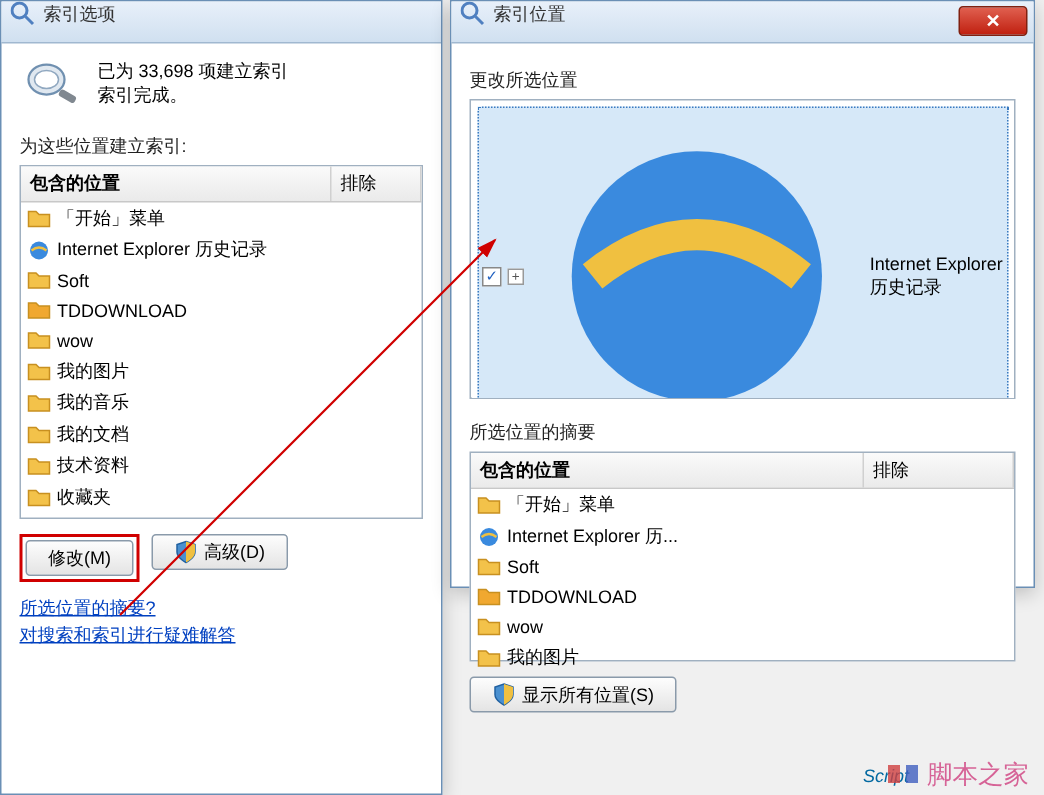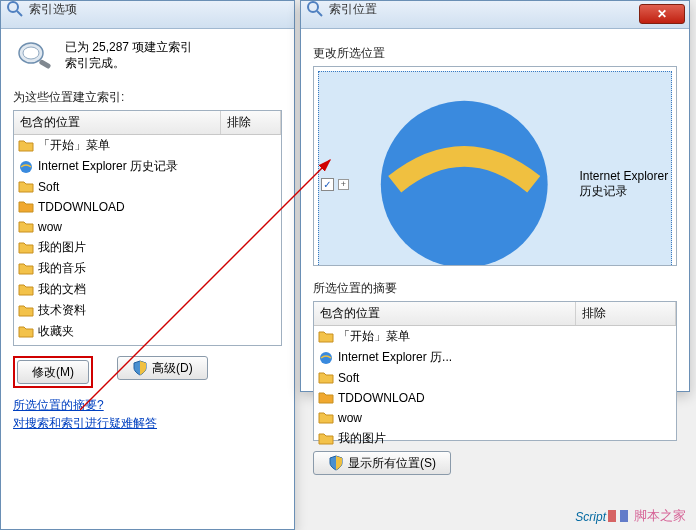--- a/index.html
+++ b/index.html
@@ -18,48 +18,48 @@
 .status-row { display: flex; align-items: center; margin-bottom: 18px; }
 .magnifier { width: 42px; height: 32px; margin-right: 10px; position: relative; }
 .magnifier svg { width: 42px; height: 32px; }
 .status-text { line-height: 16px; }
 
 .section-label { margin: 6px 0 4px 0; color: #222; }
 
 .listbox { border: 1px solid #a0b0c0; background: #fff; }
 .list-header { display: flex; background: linear-gradient(#fafafa,#eaeaea); border-bottom: 1px solid #c8c8c8; }
 .list-header .col { padding: 3px 6px; border-right: 1px solid #d0d0d0; }
-.col-name { flex: 1; }
+.col-name { flex: 1; font-weight: bold; }
 .col-excl { width: 60px; }
 
 .list-body { max-height: 210px; overflow: hidden; }
 .list-item { display: flex; align-items: center; padding: 2px 4px; gap: 4px; }
 .list-item .icon { width: 16px; height: 16px; flex-shrink: 0; }
 .list-item .label { flex: 1; white-space: nowrap; overflow: hidden; text-overflow: ellipsis; }
 .list-item .excl { width: 50px; color: #555; }
 
-.btn-row { margin-top: 10px; display: flex; gap: 24px; }
+.btn-row { margin-top: 10px; display: flex; gap: 8px; }
 .win-btn { height: 24px; padding: 0 14px; background: linear-gradient(#fdfdfd,#e4e4e4); border: 1px solid #8a9aaa; border-radius: 3px; display: flex; align-items: center; gap: 4px; cursor: pointer; }
 .highlight-box { border: 2px solid #d00000; padding: 2px; display: inline-block; }
 
 .links { margin-top: 8px; }
 .links a { color: #0040c0; text-decoration: underline; display: block; line-height: 18px; cursor: pointer; }
 
 .tree-box { border: 1px solid #a0b0c0; background: #fff; height: 200px; padding: 4px; overflow: auto; }
 .tree-row { display: flex; align-items: center; padding: 1px 2px; gap: 4px; }
 .tree-row.selected { background: #d6e8f8; border: 1px dotted #3a7ac0; }
 .chk { width: 13px; height: 13px; border: 1px solid #888; background: #fff; flex-shrink: 0; display: flex; align-items: center; justify-content: center; font-size: 10px; color: #2060c0; }
 .expander { width: 11px; height: 11px; border: 1px solid #999; background: #fff; font-size: 9px; line-height: 9px; text-align: center; flex-shrink: 0; color: #555; }
 
 .summary-box { border: 1px solid #a0b0c0; background: #fff; height: 140px; margin-top: 4px; }
 
 .arrow-svg { position: absolute; left: 70px; top: 60px; width: 280px; height: 360px; pointer-events: none; z-index: 10; }
 .watermark { position: absolute; right: 10px; bottom: 2px; display: flex; align-items: center; gap: 4px; opacity: 0.8; }
 .watermark .logo { width: 24px; height: 24px; }
-.watermark .txt { color: #d04080; font-size: 13px; }
+.watermark .txt { color: #d04080; font-size: 17px; }
 .scriptx { position: absolute; right: 90px; bottom: 6px; color: #0369a1; font-style: italic; }
 </style>
 </head>
 <body>
 
 <div class="window win-left">
   <div class="titlebar">
     <svg class="ticon" viewBox="0 0 16 16">
         <circle cx="6" cy="6" r="5" fill="none" stroke="#5080c0" stroke-width="2"></circle>
         <line x1="10" y1="10" x2="15" y2="15" stroke="#5080c0" stroke-width="2"></line>
@@ -69,21 +69,21 @@
   <div class="body-pad">
     <div class="status-row">
       <div class="magnifier">
         <svg viewBox="0 0 42 32">
             <ellipse cx="18" cy="14" rx="12" ry="10" fill="#e0e8f0" stroke="#7090b0" stroke-width="1.5"></ellipse>
             <ellipse cx="18" cy="14" rx="8" ry="6" fill="#fff" stroke="#90a8c0"></ellipse>
             <rect x="28" y="20" width="12" height="5" rx="2" fill="#808890" transform="rotate(30 28 20)"></rect>
           </svg>
       </div>
       <div class="status-text">
-        <div>已为 25,287 项建立索引</div>
+        <div>已为 33,698 项建立索引</div>
         <div>索引完成。</div>
       </div>
     </div>
     <div class="section-label">为这些位置建立索引:</div>
 
     <div class="listbox">
       <div class="list-header">
         <div class="col col-name">包含的位置</div>
         <div class="col col-excl">排除</div>
       </div>

